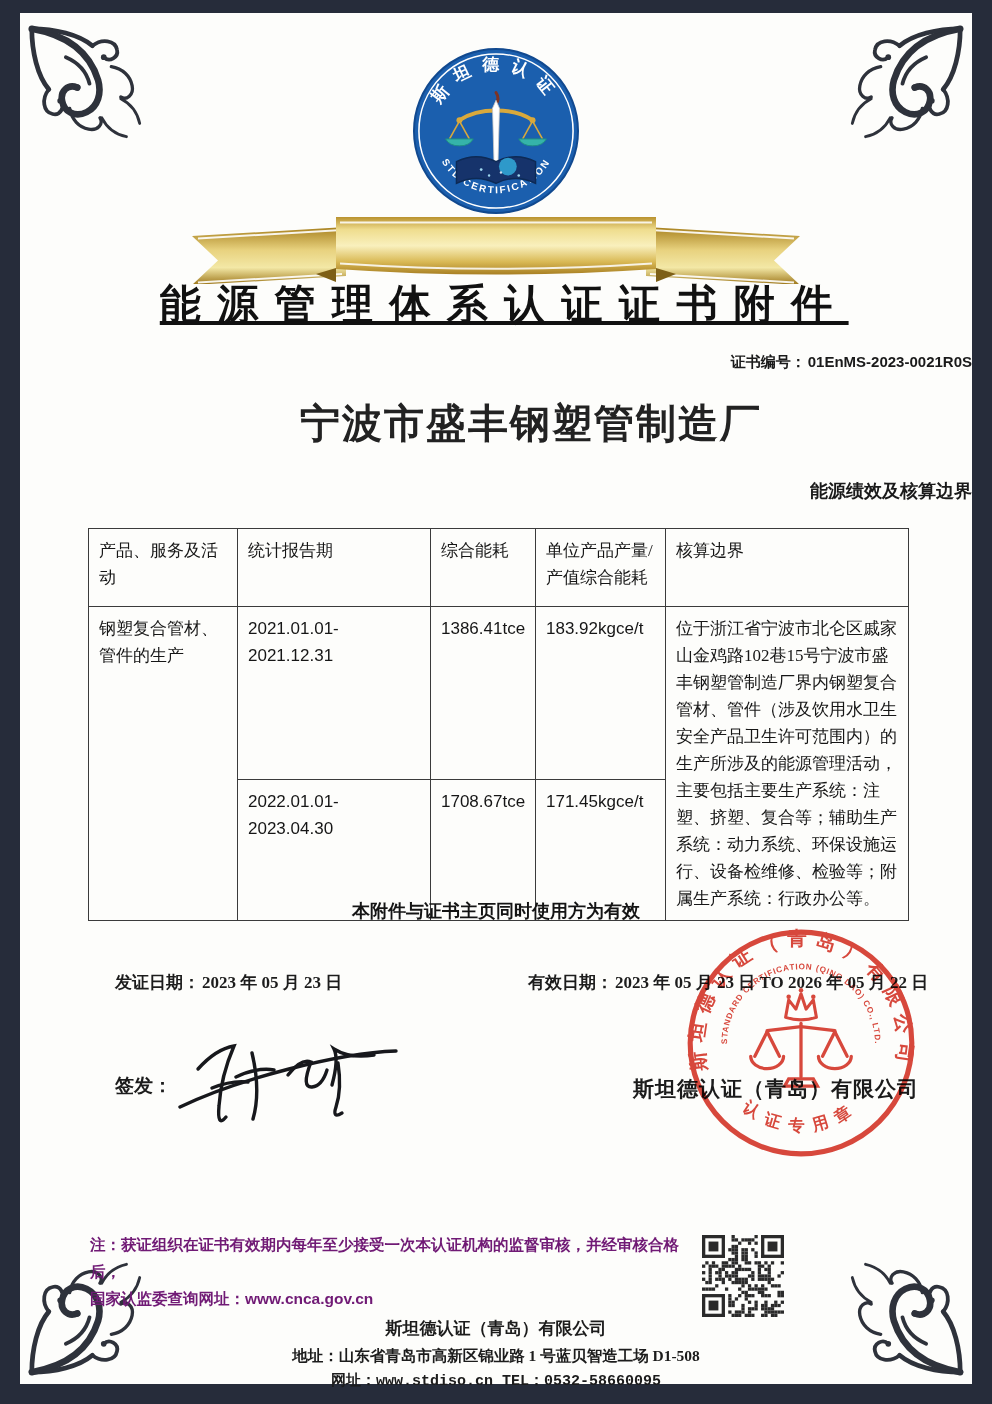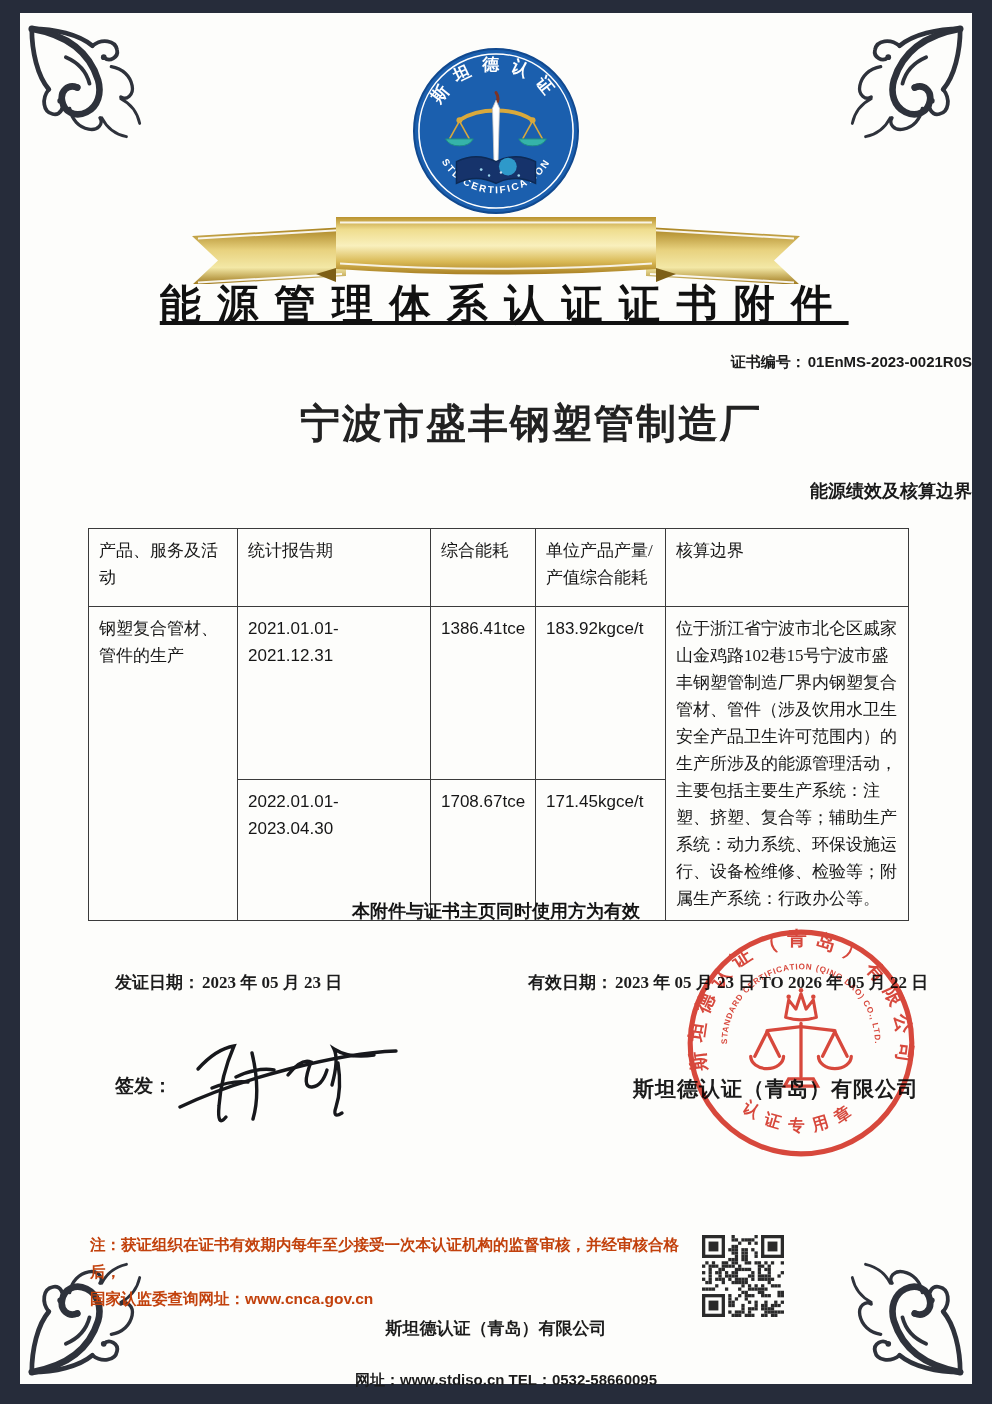--- a/index.html
+++ b/index.html
@@ -76,28 +76,28 @@
 
   .sign-label{left:95px;top:1060px;font-size:19px;font-weight:700;}
   .signature{left:140px;top:998px;width:250px;height:130px;}
   .issuer{left:560px;top:1062px;width:392px;text-align:center;
     font-size:21px;font-weight:700;letter-spacing:1px;color:#1b1b1b;}
 
   .stamp{left:663px;top:912px;width:236px;height:236px;
     mix-blend-mode:multiply;opacity:.93;z-index:6;}
 
   .notes{left:70px;top:1218px;width:615px;font-size:15.5px;font-weight:700;
-    line-height:27px;color:#c2410c;}
+    line-height:27px;color:#701a75;}
   .notes .url{font-family:"Liberation Sans",sans-serif;}
   .qr{left:682px;top:1222px;width:82px;height:82px;}
 
   .f-company{left:0;top:1304px;width:100%;text-align:center;font-size:17px;font-weight:700;}
   .f-address{left:0;top:1333px;width:100%;text-align:center;font-size:15.5px;font-weight:700;}
   .f-web{left:0;top:1358px;width:100%;text-align:center;
-    font-family:Liberation Sans, sans-serif;font-size:15px;font-weight:700;padding-left:10px;}
+    font-family:Liberation Mono, monospace;font-size:15px;font-weight:700;}
 
   .lbl{margin-right:2px;}
 </style>
 </head>
 <body>
 
 <div class="page">
 
   <svg class="corner tl" viewBox="0 0 150 150">
     <g fill="none" stroke="#1d212b" stroke-linecap="round">
@@ -549,15 +549,16 @@
       <rect x="96" y="0" width="4" height="28"></rect>
       <rect x="80" y="8" width="12" height="12"></rect>
       <rect x="0" y="72" width="28" height="4"></rect>
       <rect x="0" y="96" width="28" height="4"></rect>
       <rect x="0" y="72" width="4" height="28"></rect>
       <rect x="24" y="72" width="4" height="28"></rect>
       <rect x="8" y="80" width="12" height="12"></rect>
     </svg>
 
   <div class="abs f-company">斯坦德认证（青岛）有限公司</div>
+  <div class="abs f-address">地址：山东省青岛市高新区锦业路 1 号蓝贝智造工场 D1-508</div>
   <div class="abs f-web">网址：www.stdiso.cn TEL：0532-58660095</div>
 
 </div>
 
 </body></html>

